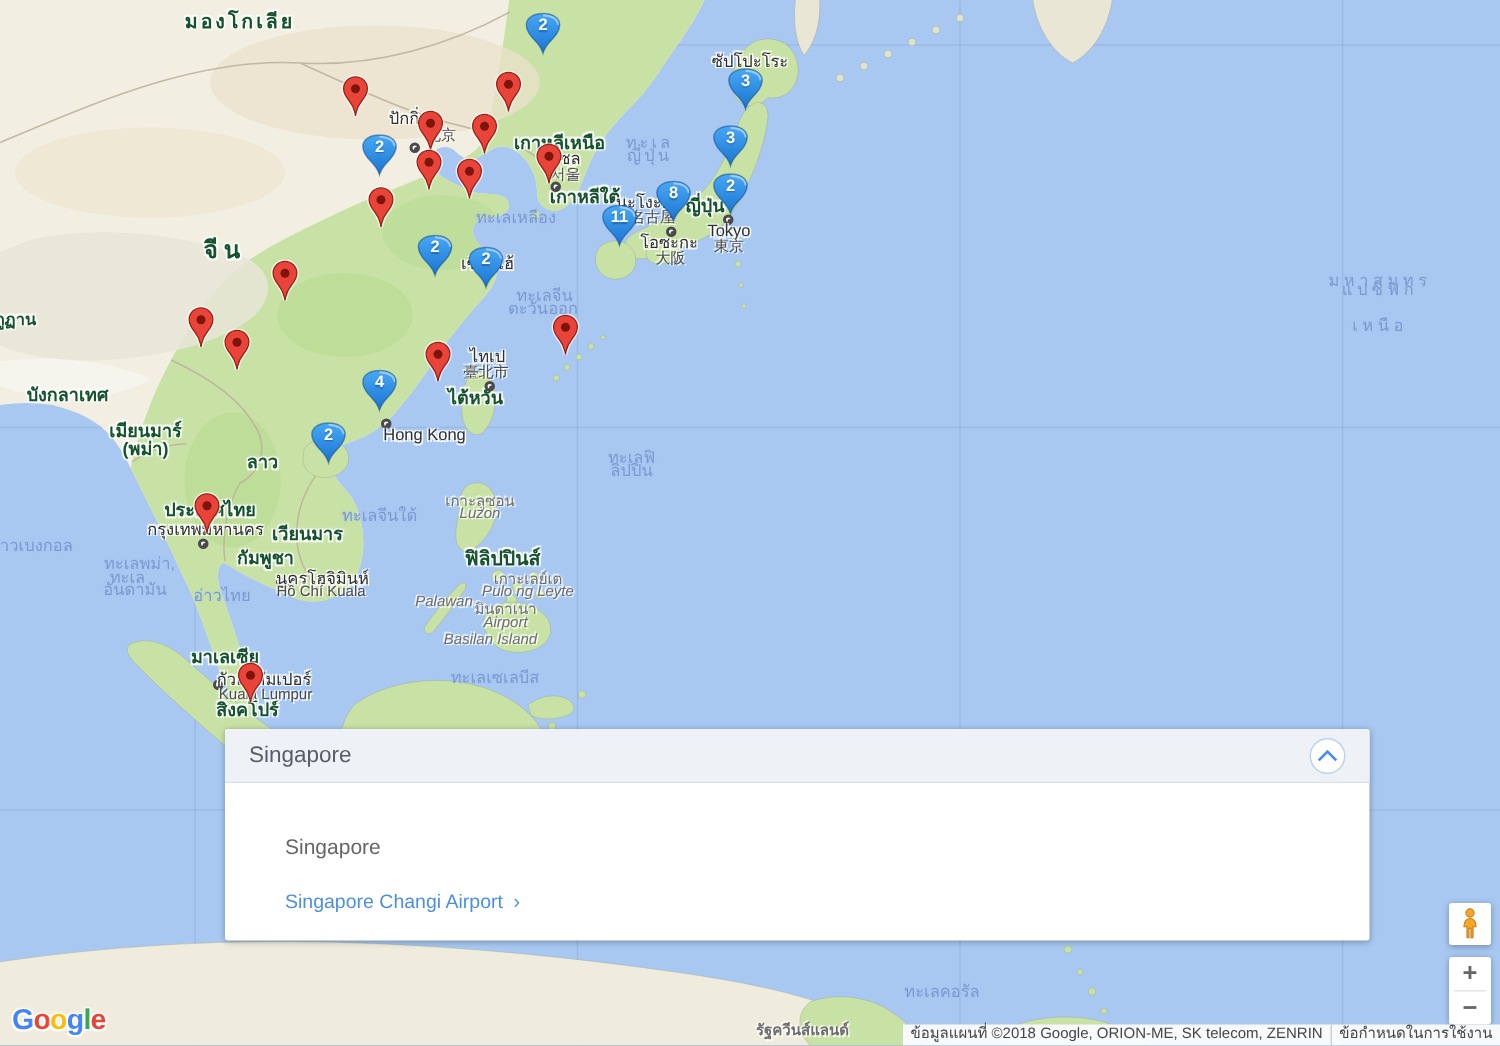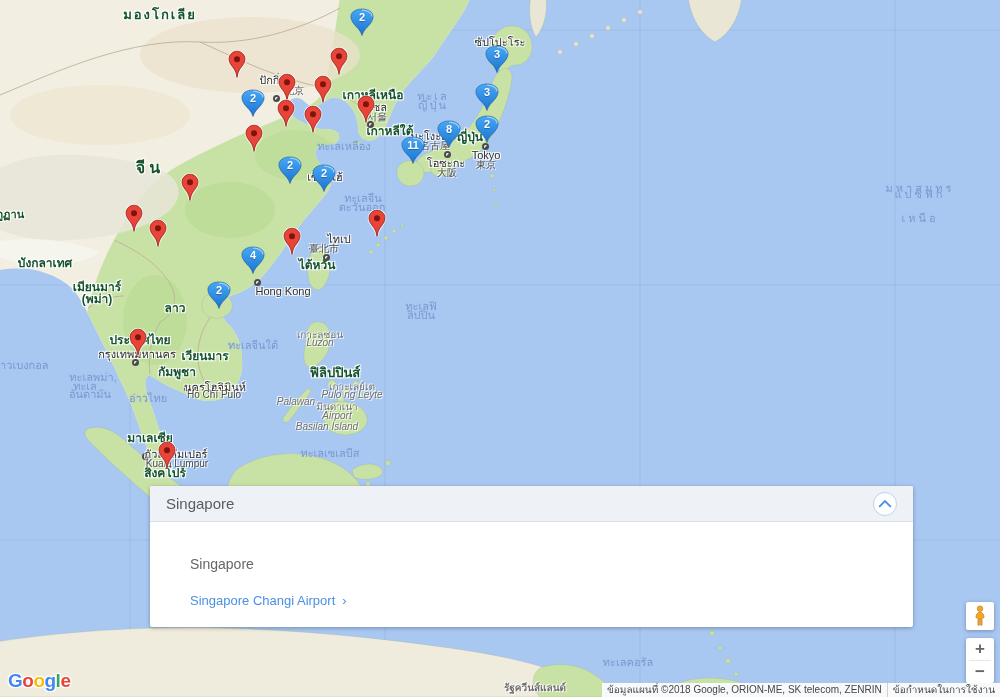--- a/index.html
+++ b/index.html
@@ -226,29 +226,29 @@
       <div class="lbl city" style="left: 500px; top: 42px;">ซัปโปะโระ</div>
       <div class="lbl city" style="left: 325px; top: 177px;">เซี่ยงไฮ้</div>
       <div class="lbl city" style="left: 486px; top: 155px;">Tokyo</div>
       <div class="lbl citysub" style="left: 486px; top: 165px;">東京</div>
       <div class="citydot" style="left: 486px; top: 147px;"></div>
       <div class="lbl city" style="left: 446px; top: 163px;">โอซะกะ</div>
       <div class="lbl citysub" style="left: 447px; top: 173px;">大阪</div>
       <div class="citydot" style="left: 448px; top: 155px;"></div>
       <div class="lbl city" style="left: 432px; top: 136px;">นะโงะยะ</div>
       <div class="lbl citysub" style="left: 435px; top: 146px;">名古屋</div>
-      <div class="lbl city" style="left: 325px; top: 239px; margin-left: 14px;">ไทเป</div>
+      <div class="lbl city" style="left: 325px; top: 239px;">ไทเป</div>
       <div class="lbl citysub" style="left: 324px; top: 249px;">臺北市</div>
       <div class="citydot" style="left: 327px; top: 258px;"></div>
       <div class="lbl city" style="left: 283px; top: 291px;">Hong Kong</div>
       <div class="citydot" style="left: 258px; top: 283px;"></div>
       <div class="lbl city" style="left: 137px; top: 354px;">กรุงเทพมหานคร</div>
       <div class="citydot" style="left: 136px; top: 363px;"></div>
       <div class="lbl city" style="left: 215px; top: 387px;">นครโฮจิมินห์</div>
-      <div class="lbl citysub" style="left: 214px; top: 395px;">Hồ Chí Pulo</div>
+      <div class="lbl citysub" style="left: 214px; top: 395px;">Hồ Chí Kuala</div>
       <div class="citydot" style="left: 188px; top: 389px;"></div>
       <div class="lbl city" style="left: 176px; top: 454px;">กัวลาลัมเปอร์</div>
       <div class="lbl citysub" style="left: 177px; top: 464px;">Kuala Lumpur</div>
       <div class="citydot" style="left: 146px; top: 457px;"></div>
     </div>
   <div id="pins">
       <div class="pin" style="left: 237px; top: 78px;">
     <svg viewBox="0 0 24 36">
       <path d="M12,1.5 C17.2,1.5 21.5,5.7 21.5,10.9 C21.5,14.5 19.6,17.4 17.2,20.4 C15,23.2 13.3,26.3 12.5,30
                L12,32.8 L11.5,30 C10.7,26.3 9,23.2 6.8,20.4 C4.4,17.4 2.5,14.5 2.5,10.9 C2.5,5.7 6.8,1.5 12,1.5 Z" fill="none" stroke="rgba(255,255,255,.65)" stroke-width="3.4"></path>

